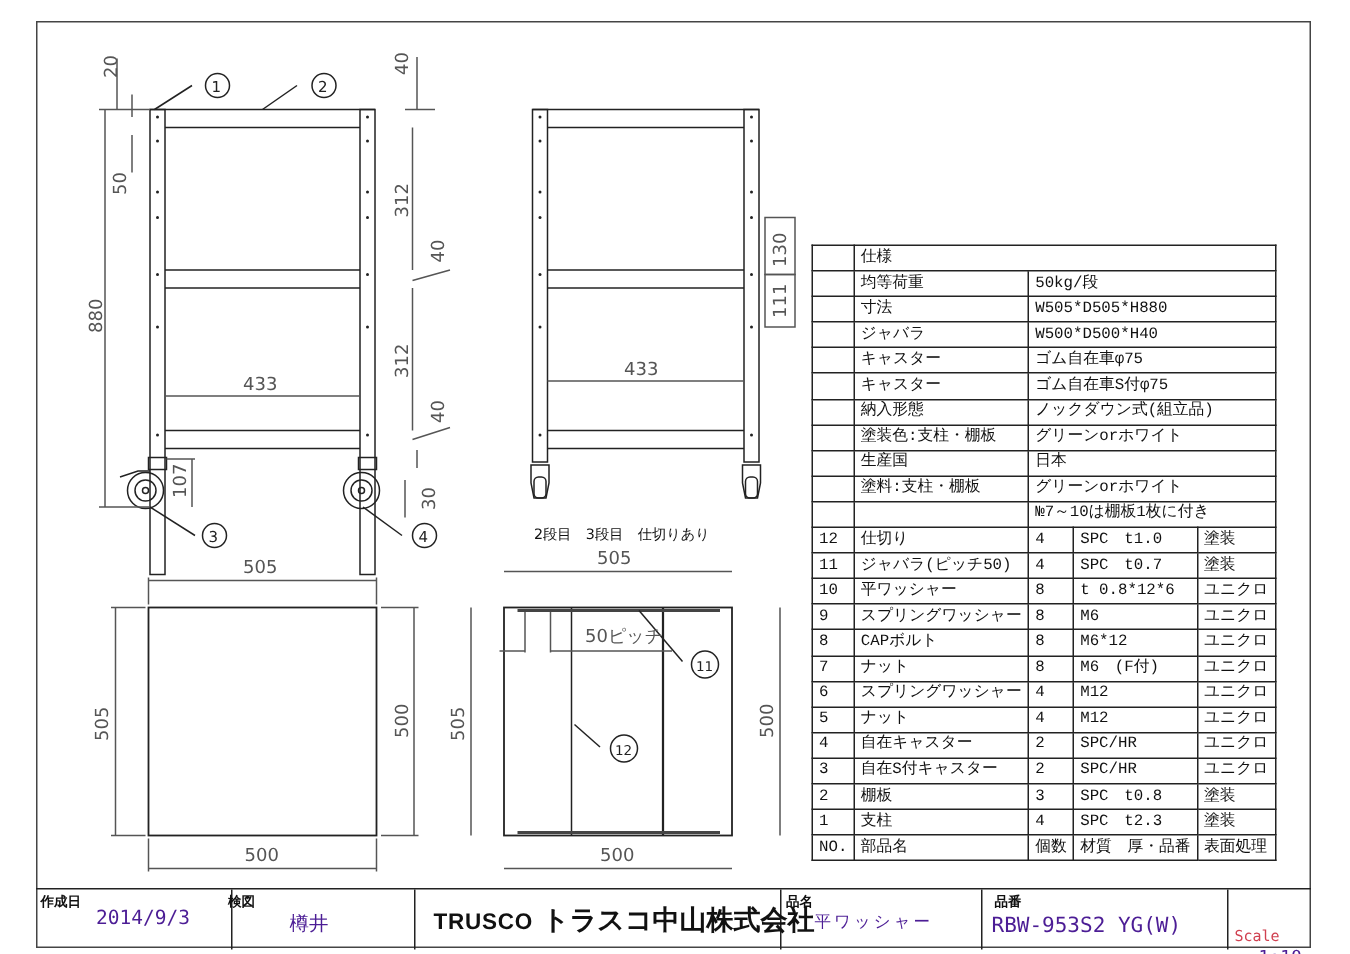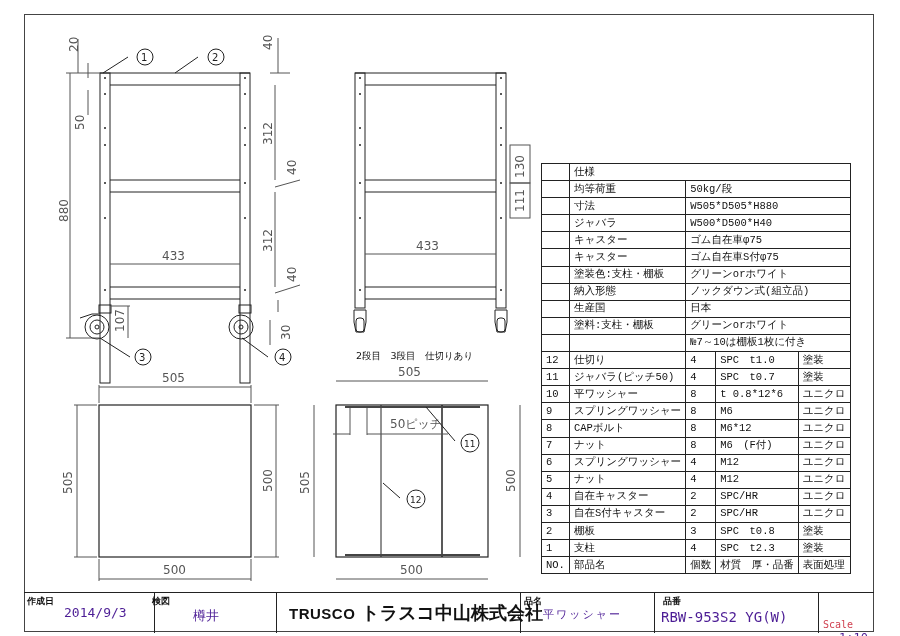--- a/index.html
+++ b/index.html
@@ -235,27 +235,27 @@
         <td class="nm">キャスター</td>
         <td colspan="3">ゴム自在車φ75</td>
       </tr>
   <tr>
         <td class="no"></td>
         <td class="nm">キャスター</td>
         <td colspan="3">ゴム自在車S付φ75</td>
       </tr>
   <tr>
         <td class="no"></td>
+        <td class="nm">納入形態</td>
+        <td colspan="3">ノックダウン式(組立品)</td>
+      </tr>
+  <tr>
+        <td class="no"></td>
         <td class="nm">塗装色:支柱・棚板</td>
         <td colspan="3">グリーンorホワイト</td>
-      </tr>
-  <tr>
-        <td class="no"></td>
-        <td class="nm">納入形態</td>
-        <td colspan="3">ノックダウン式(組立品)</td>
       </tr>
   <tr>
         <td class="no"></td>
         <td class="nm">生産国</td>
         <td colspan="3">日本</td>
       </tr>
   <tr>
         <td class="no"></td>
         <td class="nm">塗料:支柱・棚板</td>
         <td colspan="3">グリーンorホワイト</td>

